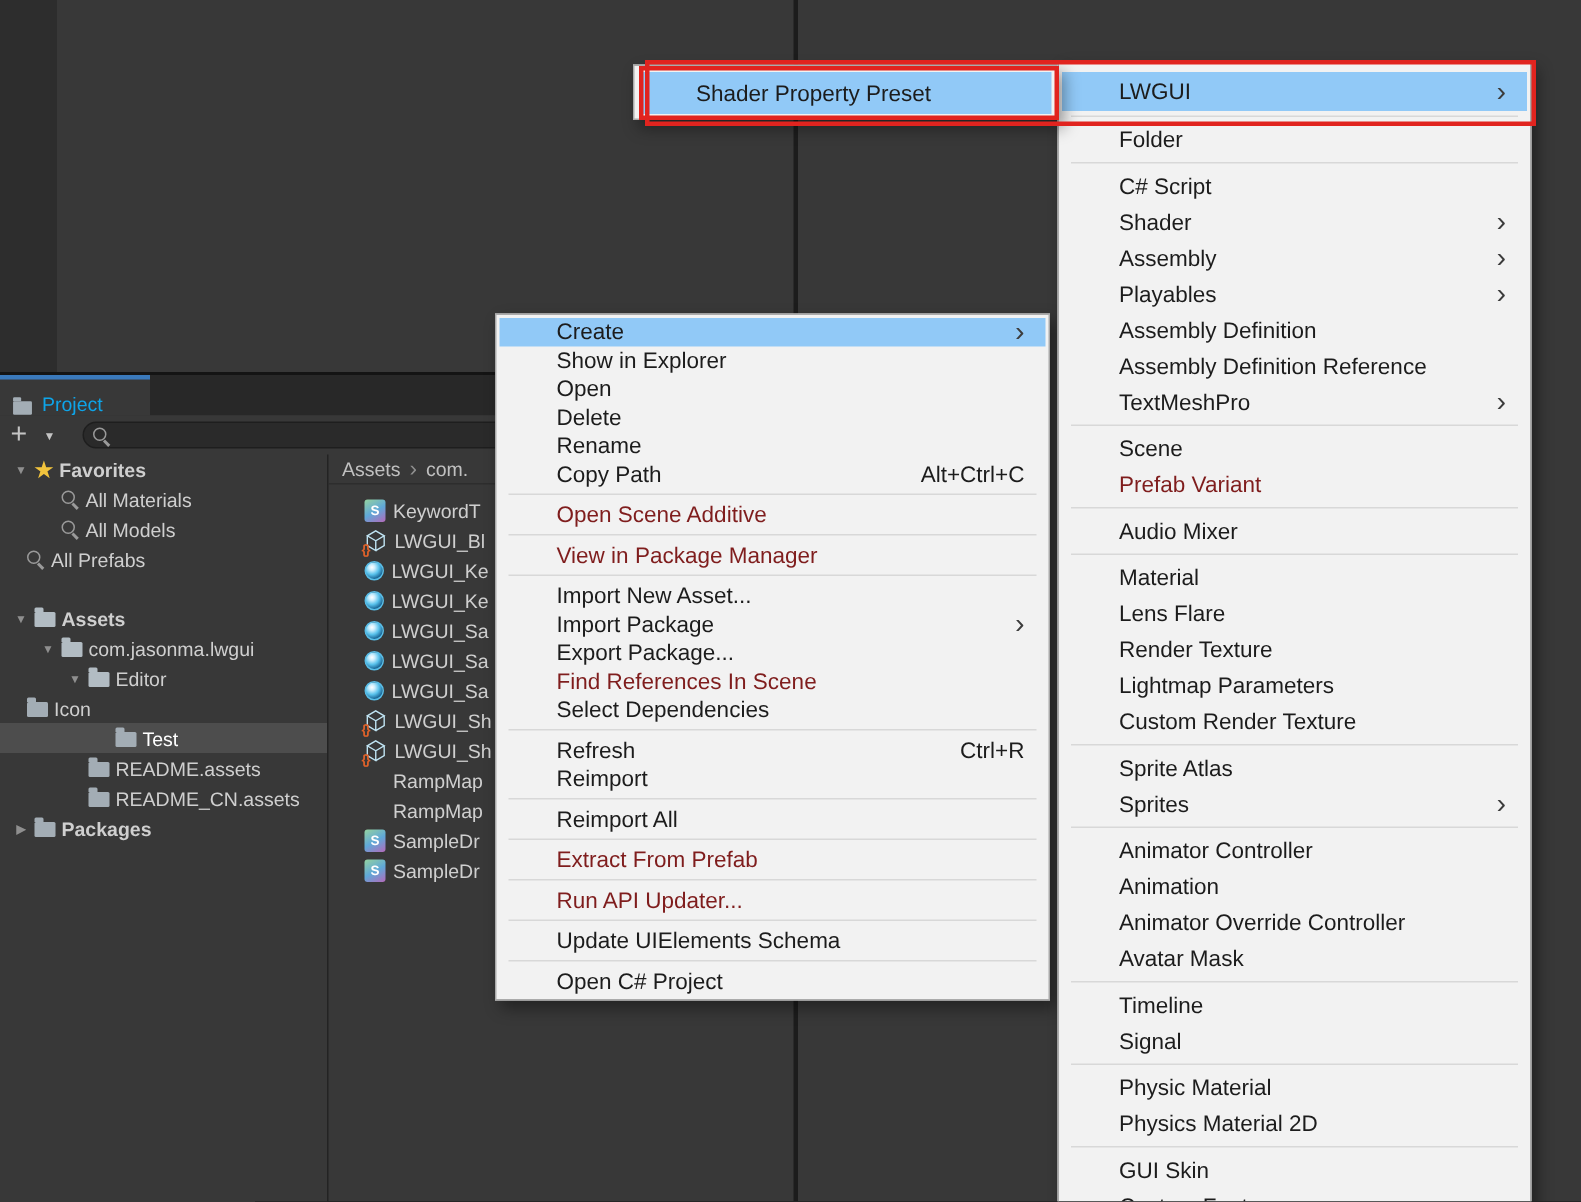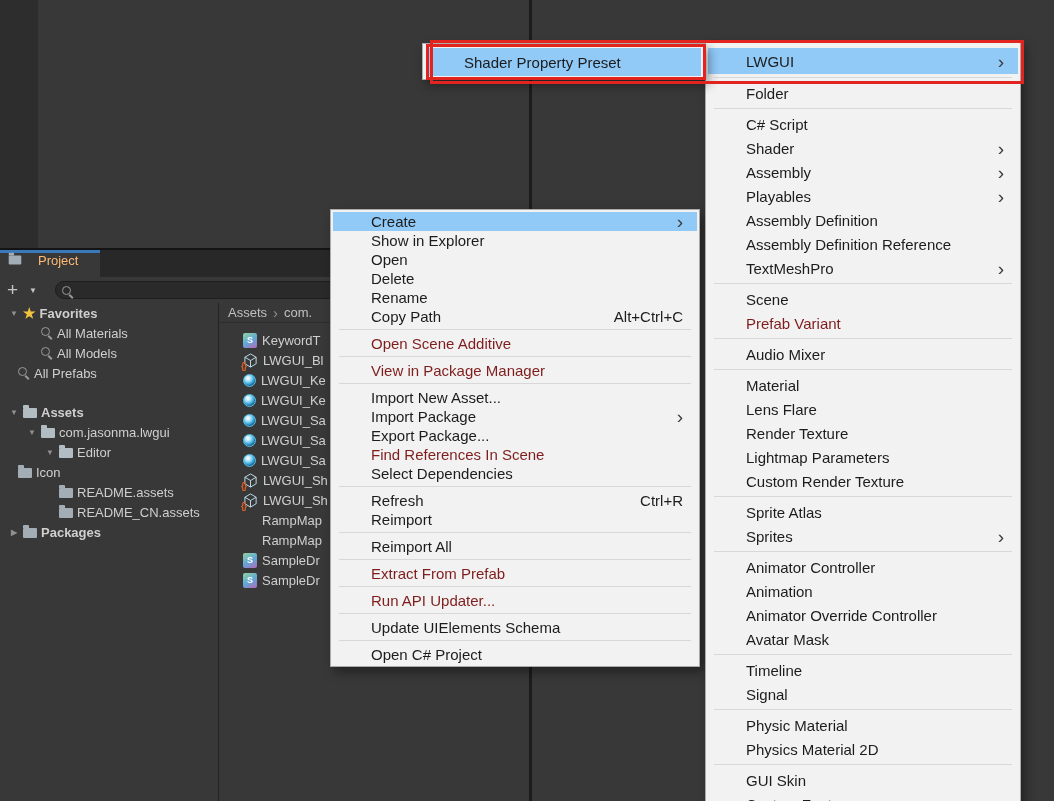--- a/index.html
+++ b/index.html
@@ -13,22 +13,22 @@
   .abs { position: absolute; }
 
   
   .left-strip   { left:0; top:0; width:38px; height:250px; background:#2d2d2d; }
   .v-divider    { left:529px; top:0; width:3px; height:801px; background:#1c1c1c; }
   .panel-topline{ left:0; top:248px; width:530px; height:2px; background:#141414; }
   .tabstrip     { left:0; top:250px; width:529px; height:27px; background:#282828; }
   .tab {
     position:absolute; left:0; top:0; width:100px; height:27px;
     background:#383838; border-top:3px solid #3a79bb;
-    display:flex; align-items:flex-start; padding-left:8px; gap:16px;
-    color:#fdba74; font-size:13px;
+    display:flex; align-items:flex-end; padding-left:8px; gap:6px;
+    color:#0ea5e9; font-size:13px;
   }
   .toolbar { left:0; top:277px; width:529px; height:26px; background:#383838; }
   .plus-btn { position:absolute; left:7px; top:0px; color:#c4c4c4; font-size:19px; line-height:26px; cursor:default; }
   .plus-caret { position:absolute; left:29px; top:9px; color:#c4c4c4; font-size:8px; }
   .searchbox {
     position:absolute; left:55px; top:4px; width:462px; height:18px;
     background:#2a2a2a; border:1px solid #1e1e1e; border-radius:9px;
     color:#cfcfcf; font-size:12px; padding-left:22px; outline:none;
   }
   .search-lens { position:absolute; left:62px; top:7px; }
@@ -163,20 +163,25 @@
       <div class="tree-row" style="padding-left: 41px;">
         <span class="expander">▼</span>
         <span class="i-folder open"></span>
         <span class="tree-label">Editor</span>
       </div>
       <div class="tree-row" style="">
         <span class="expander"></span>
         <span class="i-folder"></span>
         <span class="tree-label">Icon</span>
       </div>
+      <div class="tree-row selected" style="padding-left: 59px;">
+        <span class="expander"></span>
+        <span class="i-folder"></span>
+        <span class="tree-label">Test</span>
+      </div>
       <div class="tree-row" style="padding-left: 41px;">
         <span class="expander"></span>
         <span class="i-folder"></span>
         <span class="tree-label">README.assets</span>
       </div>
       <div class="tree-row" style="padding-left: 41px;">
         <span class="expander"></span>
         <span class="i-folder"></span>
         <span class="tree-label">README_CN.assets</span>
       </div>

